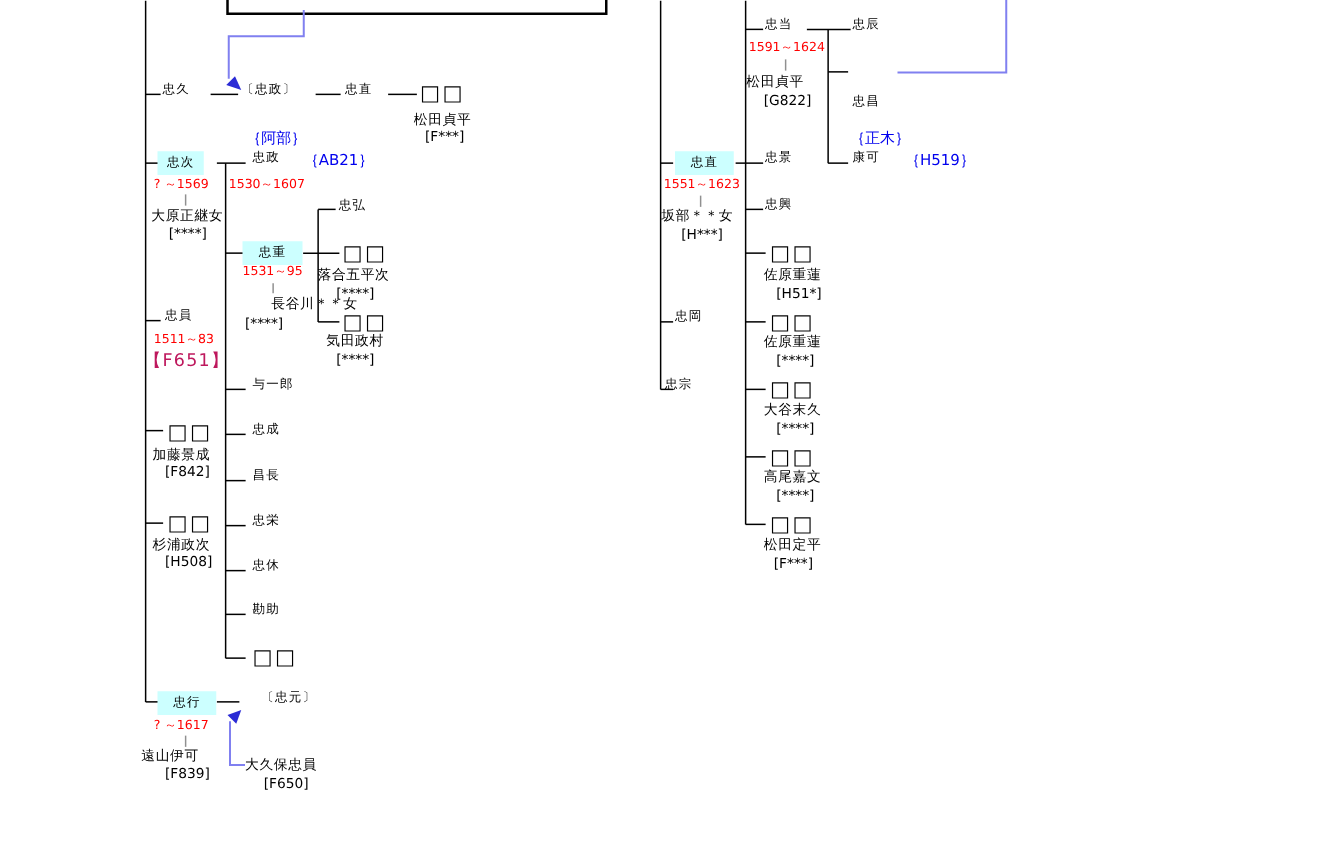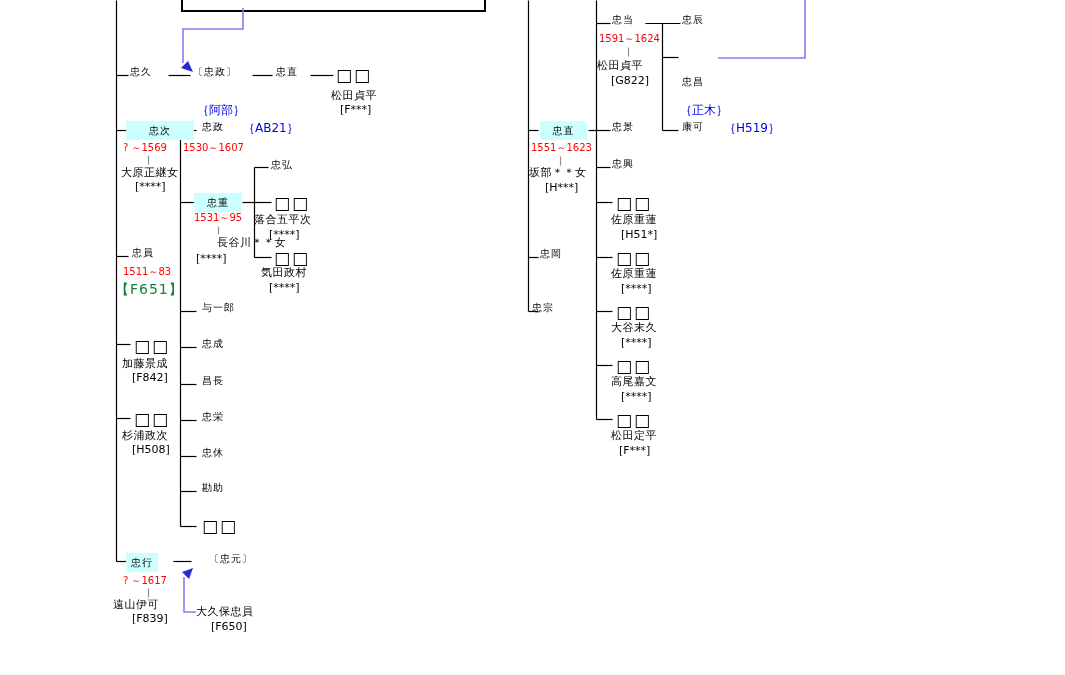--- a/index.html
+++ b/index.html
@@ -5,21 +5,21 @@
   html,body{margin:0;padding:0;background:#fff;}
   #viewport{position:relative;width:1065px;height:675px;background:#FFFFFF;overflow:hidden;
             font-family:"DejaVu Sans",sans-serif;}
   #lines-layer{position:absolute;left:0;top:0;width:1065px;height:675px;}
   .txt{position:absolute;white-space:nowrap;line-height:1;color:#000;}
   .name{font-size:10px;letter-spacing:1px;}
   .sub{font-size:11px;letter-spacing:0.5px;}
   .date{font-size:10px;color:#FF0000;letter-spacing:0;}
   .code{font-size:11px;letter-spacing:0;}
   .blue{font-size:12px;color:#0000EE;}
-  .big-code{font-size:14px;color:#15803d;letter-spacing:1px;}
+  .big-code{font-size:14px;color:#be185d;letter-spacing:1px;}
   .squares{font-size:17px;letter-spacing:2px;}
   .hl{background:#CCFFFF;text-align:center;line-height:19px;height:19px;}
   .parent-box{position:absolute;background:#FFFFFF;border:2px solid #000;}
 </style>
 </head>
 <body>
 
 <div id="viewport">
   <div class="parent-box" id="parent-box" style="left: 181px; top: -8px; width: 301px; height: 16px;"></div>
   <svg id="lines-layer" width="1065" height="675" viewBox="0 0 1065 675" xmlns="http://www.w3.org/2000/svg">
@@ -77,21 +77,21 @@
       <polygon points="193,568 189,579 182,572" fill="#2B2BD5"></polygon>
     </svg>
   <div id="text-layer">
       <div class="txt name" style="left: 130px; top: 67px;">忠久</div>
       <div class="txt name" style="left: 193px; top: 67px;">〔忠政〕</div>
       <div class="txt name" style="left: 276px; top: 67px;">忠直</div>
       <div class="txt squares" style="left: 336px; top: 67px;">□□</div>
       <div class="txt sub" style="left: 331px; top: 90px;">松田貞平</div>
       <div class="txt code" style="left: 340px; top: 104px;">[F***]</div>
       <div class="txt blue" style="left: 197px; top: 104px;">｛阿部｝</div>
-      <div class="txt name hl" style="left: 126px; top: 121px; width: 68px;">忠次</div>
+      <div class="txt name hl" style="left: 126px; top: 121px; width: 37px;">忠次</div>
       <div class="txt name" style="left: 202px; top: 122px;">忠政</div>
       <div class="txt blue" style="left: 243px; top: 122px;">｛AB21｝</div>
       <div class="txt date" style="left: 123px; top: 143px;">? ～1569</div>
       <div class="txt sub" style="left: 121px; top: 167px;">大原正継女</div>
       <div class="txt code" style="left: 135px; top: 181px;">[****]</div>
       <div class="txt date" style="left: 183px; top: 143px;">1530～1607</div>
       <div class="txt name hl" style="left: 194px; top: 193px; width: 48px;">忠重</div>
       <div class="txt date" style="left: 194px; top: 213px;">1531～95</div>
       <div class="txt sub" style="left: 179px; top: 237px; margin-left: 38px;">長谷川＊＊女</div>
       <div class="txt code" style="left: 196px; top: 253px;">[****]</div>
@@ -111,21 +111,21 @@
       <div class="txt name" style="left: 202px; top: 412px;">忠栄</div>
       <div class="txt name" style="left: 202px; top: 448px;">忠休</div>
       <div class="txt name" style="left: 202px; top: 483px;">勘助</div>
       <div class="txt squares" style="left: 202px; top: 518px;">□□</div>
       <div class="txt squares" style="left: 134px; top: 338px;">□□</div>
       <div class="txt sub" style="left: 122px; top: 358px;">加藤景成</div>
       <div class="txt code" style="left: 132px; top: 372px;">[F842]</div>
       <div class="txt squares" style="left: 134px; top: 411px;">□□</div>
       <div class="txt sub" style="left: 122px; top: 430px;">杉浦政次</div>
       <div class="txt code" style="left: 132px; top: 444px;">[H508]</div>
-      <div class="txt name hl" style="left: 126px; top: 553px; width: 32px;">忠行</div>
+      <div class="txt name hl" style="left: 126px; top: 553px; width: 47px;">忠行</div>
       <div class="txt name" style="left: 209px; top: 554px;">〔忠元〕</div>
       <div class="txt date" style="left: 123px; top: 576px;">? ～1617</div>
       <div class="txt sub" style="left: 113px; top: 599px; text-align: center;">遠山伊可</div>
       <div class="txt code" style="left: 132px; top: 613px;">[F839]</div>
       <div class="txt sub" style="left: 196px; top: 606px;">大久保忠員</div>
       <div class="txt code" style="left: 211px; top: 621px;">[F650]</div>
       <div class="txt name hl" style="left: 540px; top: 121px; width: 47px;">忠直</div>
       <div class="txt date" style="left: 531px; top: 143px;">1551～1623</div>
       <div class="txt sub" style="left: 529px; top: 167px;">坂部＊＊女</div>
       <div class="txt code" style="left: 545px; top: 182px;">[H***]</div>

